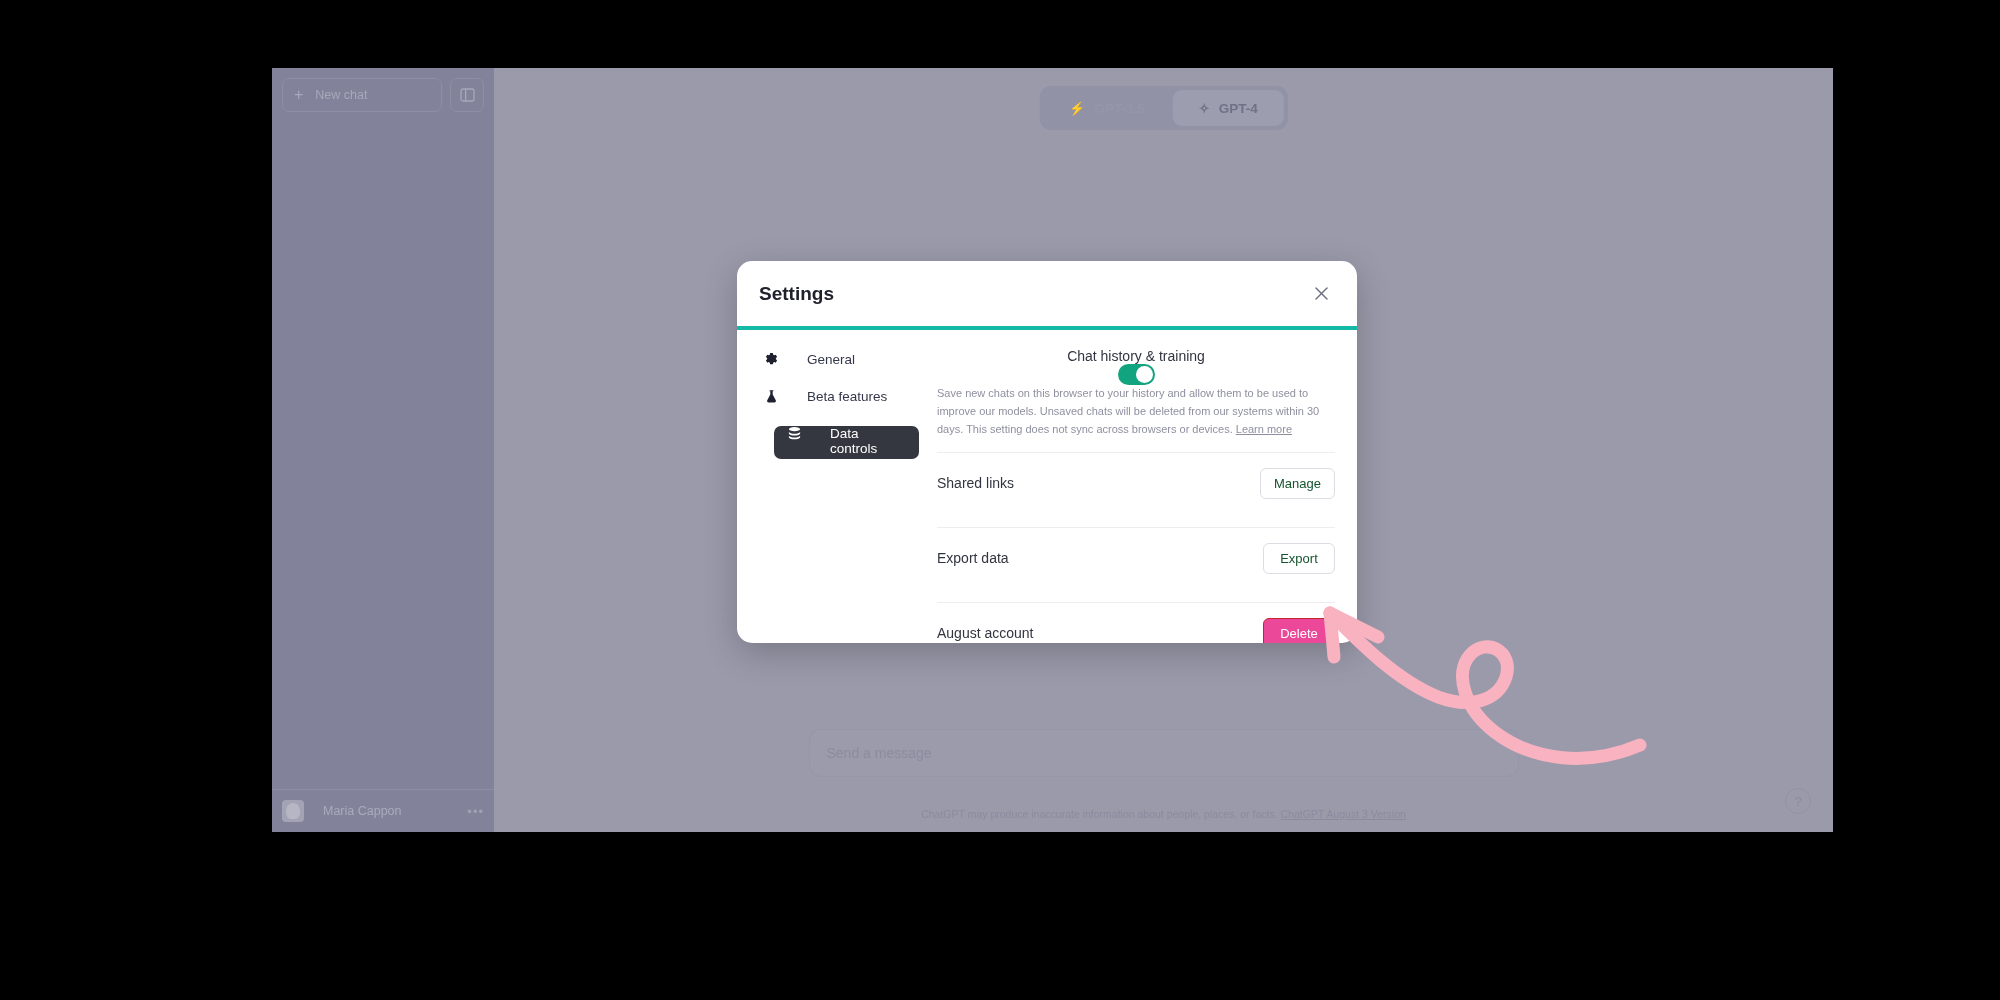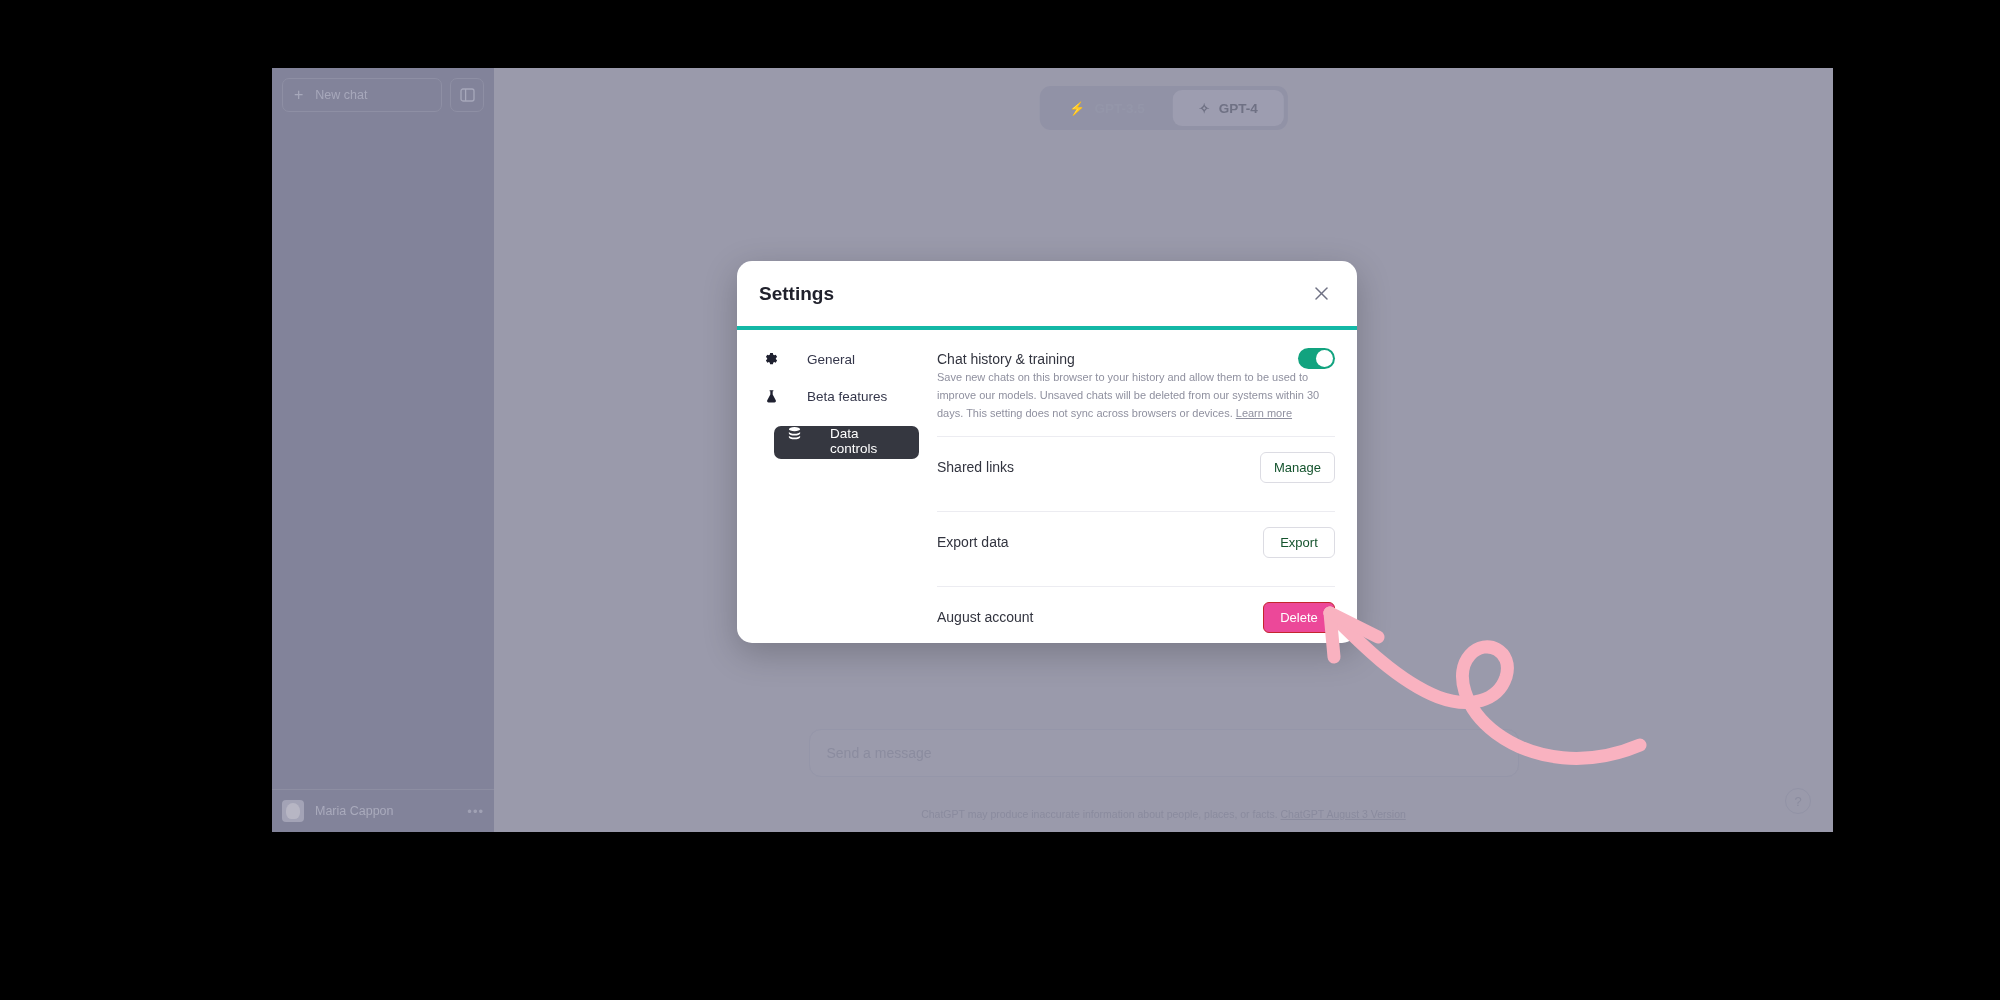--- a/index.html
+++ b/index.html
@@ -65,21 +65,21 @@
   }
   .plus-ic { font-size: 16px; line-height: 1; color: #a7a8bb; }
 
   .sb-bottom {
     position: absolute;
     left: 0; right: 0; bottom: 0;
     border-top: 1px solid #8d8ea2;
     padding: 10px;
     display: flex;
     align-items: center;
-    gap: 11px;
+    gap: 19px;
   }
   .avatar {
     width: 22px; height: 22px;
     border-radius: 4px;
     background: #a3a3b6;
     flex: none;
     overflow: hidden;
     position: relative;
   }
   .avatar::after{
@@ -214,20 +214,21 @@
   }
   .nav-item.active { background: #353740; color: #ffffff; margin-left: 23px; }
   .nav-ic { width: 16px; display: flex; align-items: center; justify-content: center; flex: none; }
 
   .panel { flex: 1; padding-left: 18px; padding-top: 2px; }
 
   .row-head {
     display: flex;
     align-items: center;
     justify-content: space-between;
+    flex-direction: column;
   }
   .row-title { font-size: 14px; color: #32343f; }
   .row-desc {
     font-size: 11px;
     line-height: 1.62;
     color: #8f909f;
     margin-top: 0;
     padding-right: 6px;
   }
   .row-desc a { color: #8f909f; text-decoration: underline; }

